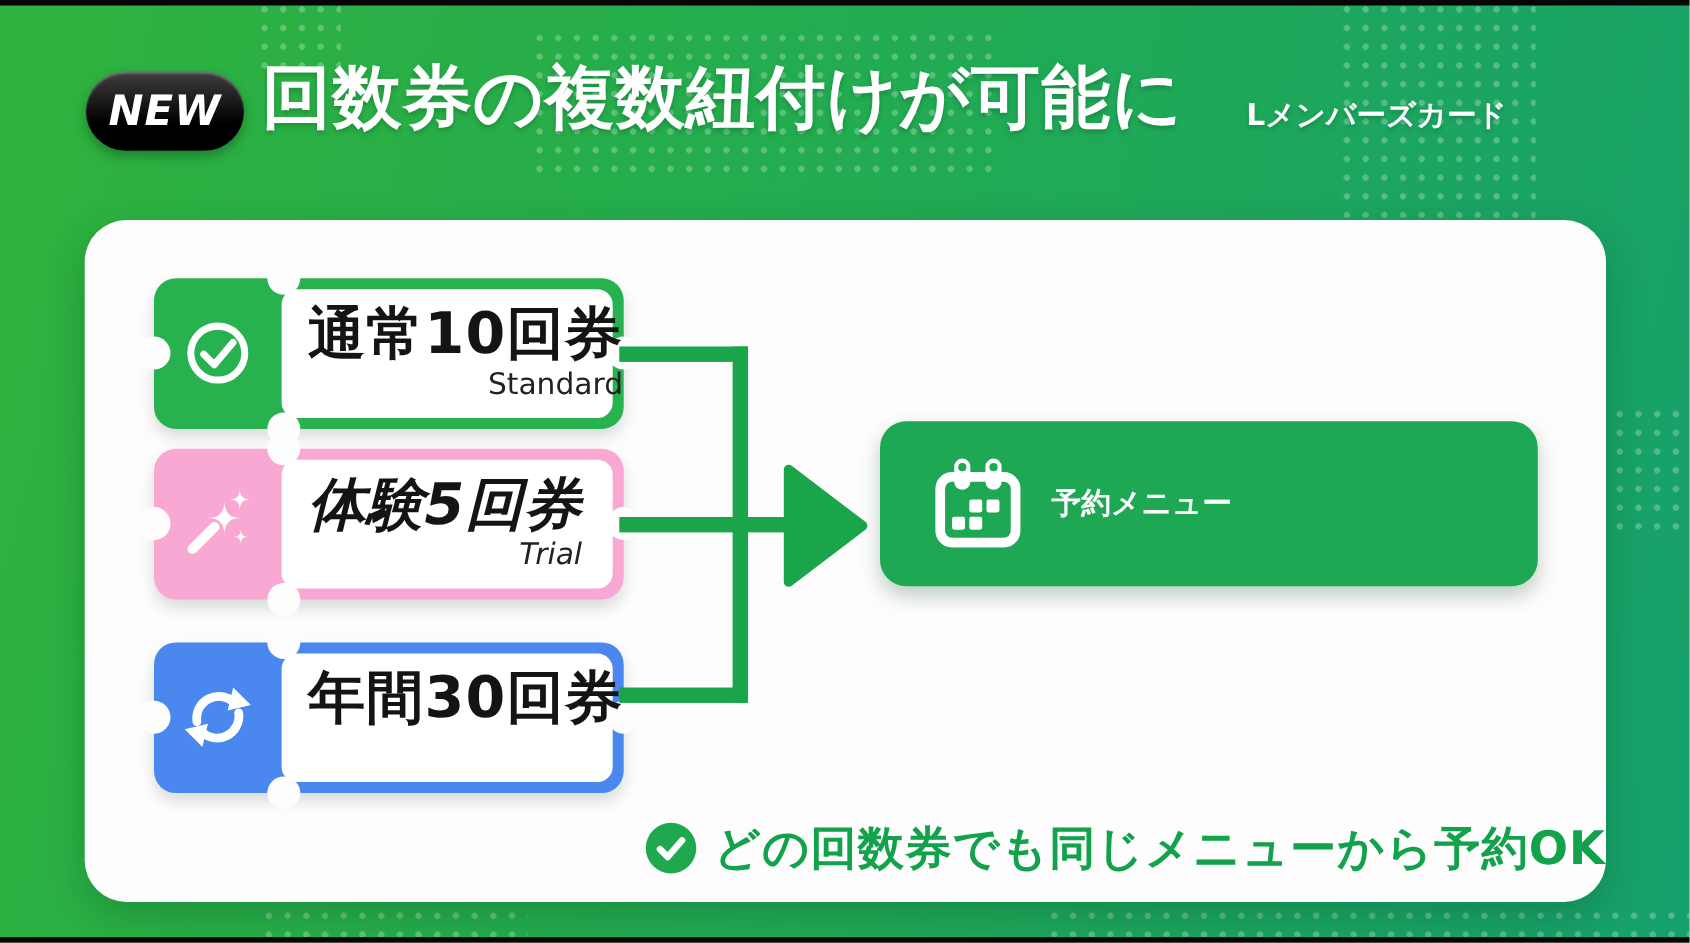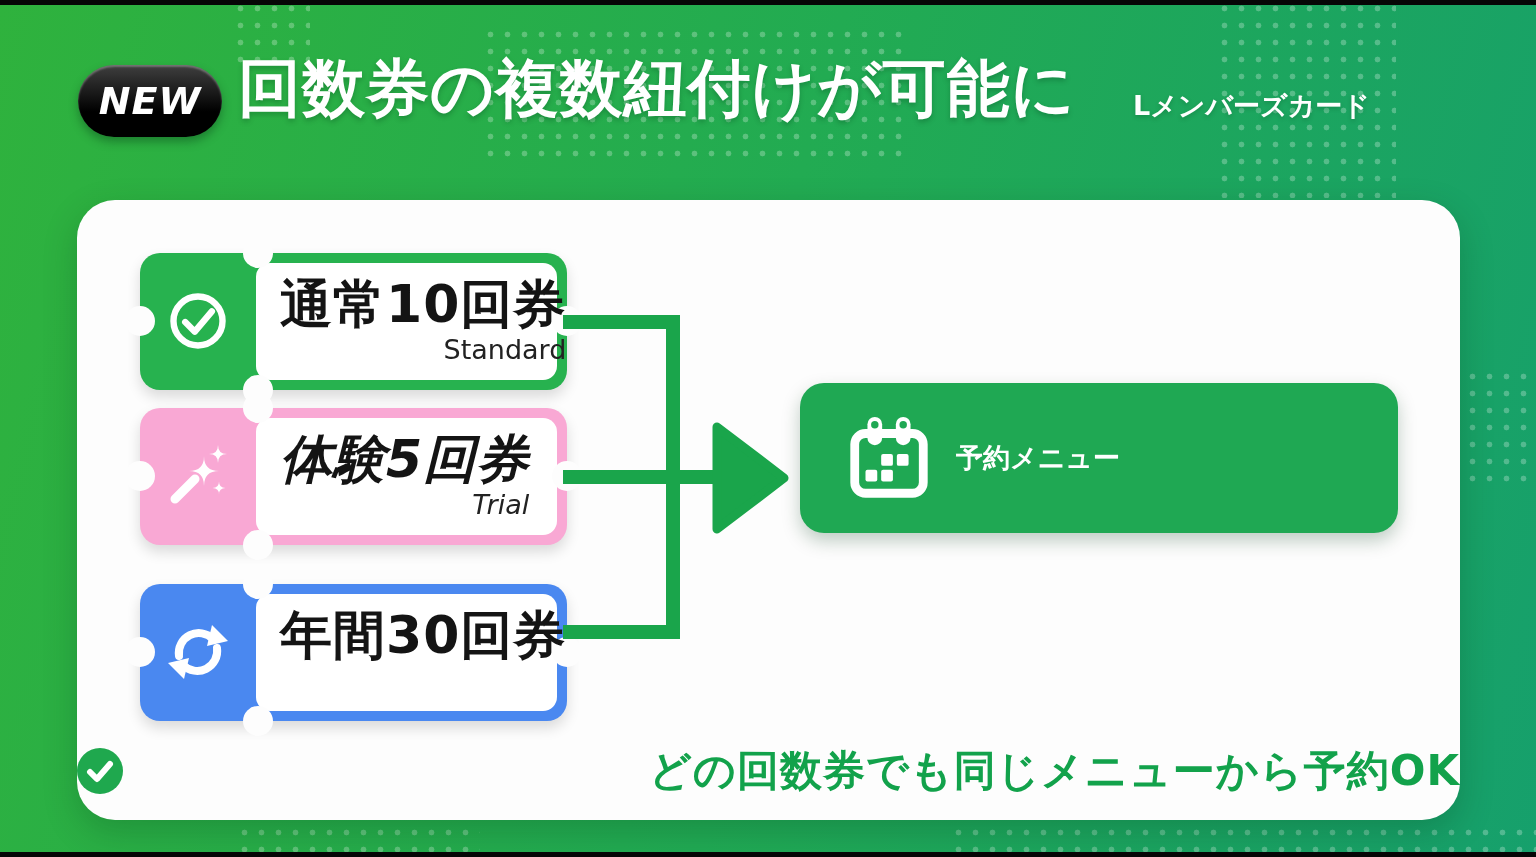--- a/index.html
+++ b/index.html
@@ -66,21 +66,21 @@
 
   .menu-box { position:absolute; left:800px; top:383px; width:598px; height:150px;
     border-radius:24px; box-shadow:0 8px 18px rgba(0,60,25,.25);
     display:flex; align-items:center; }
   .menu-box .cal { margin-left:42px; width:94px; height:94px; flex:none; }
   .menu-box .mtxt { margin-left:20px; color:#fff; }
   .menu-box .m-label { font-size:27px; font-weight:700; line-height:36px; }
   .menu-box .m-title { font-size:44px; font-weight:900; line-height:56px; letter-spacing:1px; white-space:nowrap; }
 
   .footnote { position:absolute; left:0; top:543px; width:1383px;
-    display:flex; align-items:center; justify-content:space-between; gap:16px; }
+    display:flex; align-items:center; justify-content:flex-end; gap:16px; }
   .foot-check { width:46px; height:46px; border-radius:50%; flex:none;
     display:flex; align-items:center; justify-content:center; }
   .foot-text { font-size:42px; font-weight:900; letter-spacing:1px; white-space:nowrap; }
 </style>
 </head>
 <body>
 
 <div class="stage">
 
   <div class="edge-bar top"></div>

